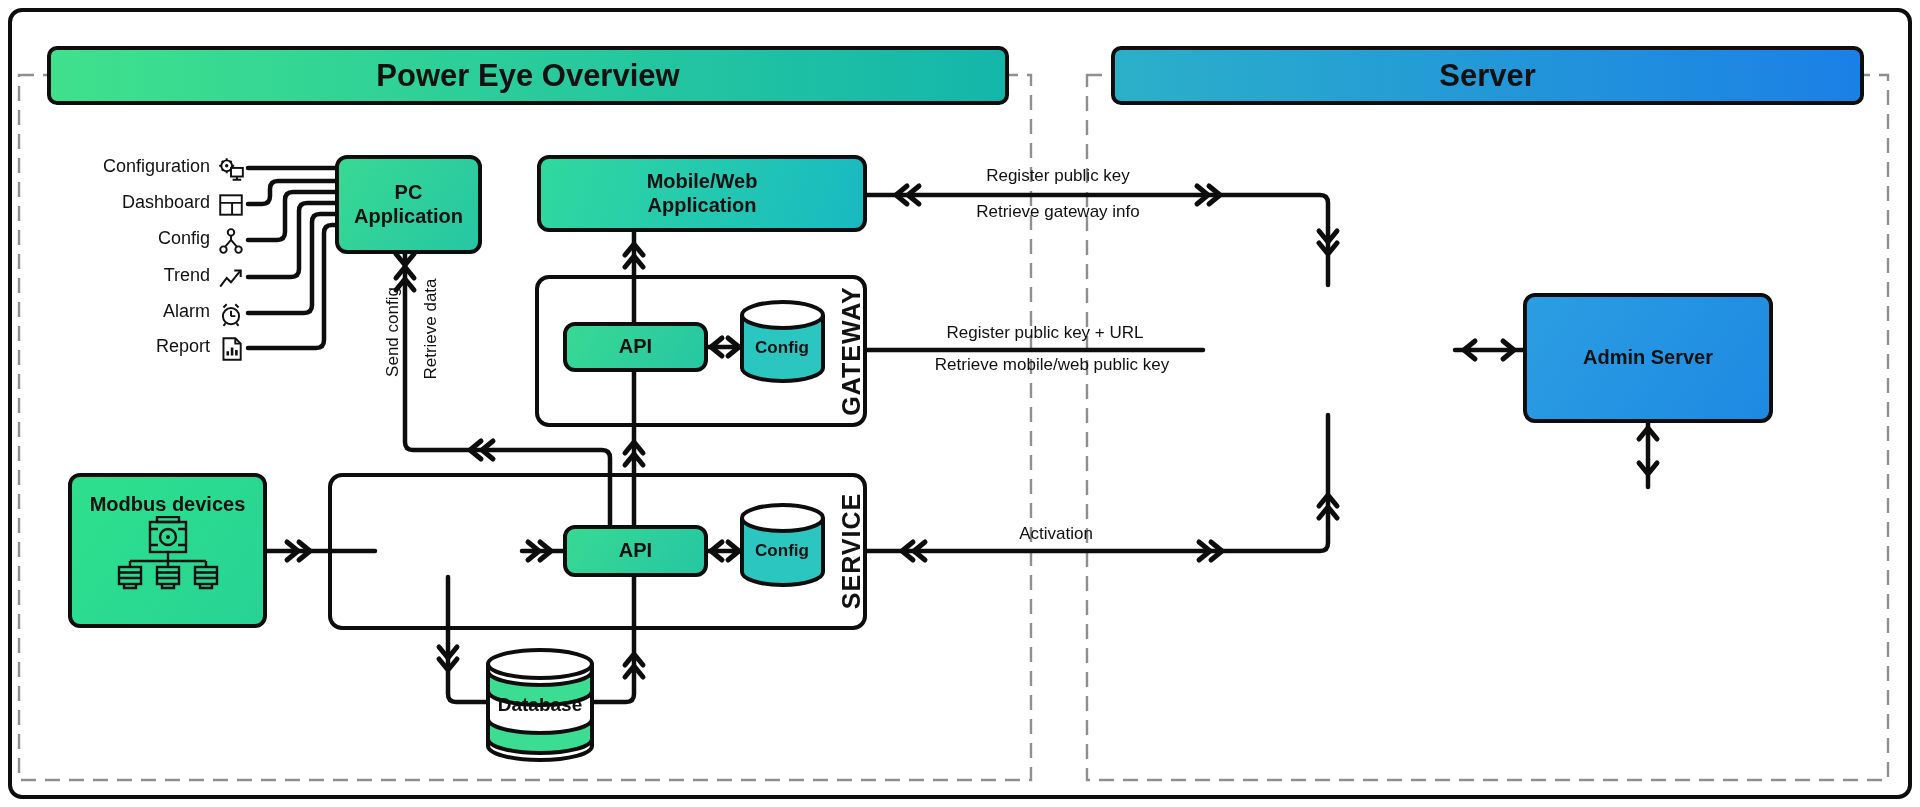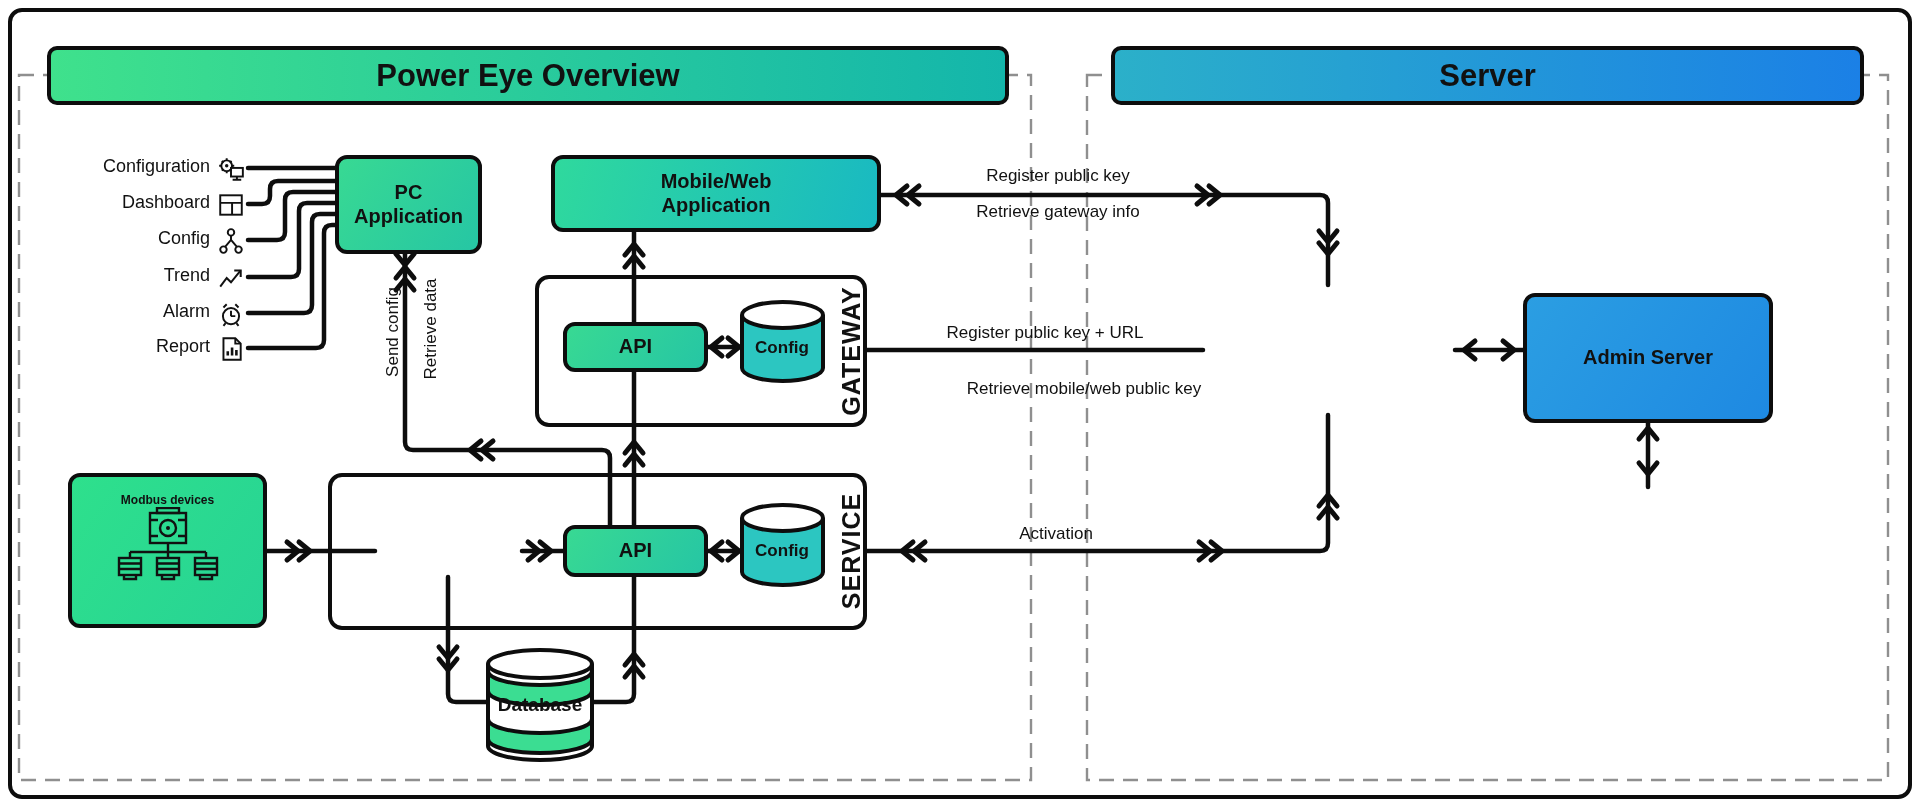--- a/index.html
+++ b/index.html
@@ -10,36 +10,36 @@
   .wires{position:absolute;left:0;top:0;z-index:1;}
   .titlebar{position:absolute;top:33px;height:59px;border:4px solid #0d0d0d;border-radius:10px;
             box-sizing:border-box;display:flex;align-items:center;justify-content:center;
             font-weight:bold;font-size:31px;z-index:3;margin-top:13px;}
   .t1{left:47px;width:962px;background:linear-gradient(90deg,#3fe18c,#14b6ab);}
   .t2{left:1111px;width:753px;background:linear-gradient(90deg,#2bb0c9,#1b80e6);}
   .node{position:absolute;border:4px solid #0d0d0d;border-radius:12px;box-sizing:border-box;
         display:flex;align-items:center;justify-content:center;text-align:center;
         font-weight:bold;font-size:20px;line-height:1.18;white-space:pre-line;z-index:2;}
   .green{background:linear-gradient(125deg,#38d993,#26c6a4);}
-  .greenteal{background:linear-gradient(105deg,#2fd99d,#19b9c2);margin-left:14px;}
+  .greenteal{background:linear-gradient(105deg,#2fd99d,#19b9c2);}
   .brightgreen{background:linear-gradient(125deg,#2ee08c,#27d395);}
   .blue{background:linear-gradient(125deg,#1fb0d8,#1d85e3);}
   .blue2{background:linear-gradient(125deg,#2b9ee2,#1e89e2);}
   .container-box{position:absolute;border:4px solid #0d0d0d;border-radius:14px;box-sizing:border-box;
                  background:transparent;z-index:1;}
   .vlabel{position:absolute;transform:translate(-50%,-50%) rotate(-90deg);white-space:nowrap;z-index:2;}
   .contlabel{font-weight:bold;font-size:25px;letter-spacing:1px;}
   .edgelabel{position:absolute;transform:translate(-50%,-50%);white-space:nowrap;font-size:17px;z-index:2;}
   .edgelabel.rot{transform:translate(-50%,-50%) rotate(-90deg);}
   .cyl-label{position:absolute;transform:translate(-50%,-50%);font-weight:bold;z-index:2;white-space:nowrap;}
   .feature-label{position:absolute;left:40px;width:170px;text-align:right;font-size:18px;z-index:2;}
   .feature-icon{position:absolute;z-index:2;}
   .modbus-inner{position:absolute;left:68px;top:473px;width:199px;height:155px;z-index:2;
                 display:flex;flex-direction:column;align-items:center;}
-  .modbus-inner .mtitle{margin-top:20px;font-weight:bold;font-size:12px;}
+  .modbus-inner .mtitle{margin-top:20px;font-weight:bold;font-size:20px;}
 </style>
 </head>
 <body>
 
 <div class="canvas">
 
   <div class="frame"></div>
 
   <svg class="wires" width="1920" height="807" viewBox="0 0 1920 807">
 
@@ -228,16 +228,16 @@
 
   <div class="cyl-label" style="left:782px;top:348px;font-size:17px;">Config</div>
   <div class="cyl-label" style="left:782px;top:551px;font-size:17px;">Config</div>
   <div class="cyl-label" style="left:540px;top:705px;font-size:19px;">Database</div>
 
   <div class="edgelabel rot" style="left:393px;top:332px;">Send config</div>
   <div class="edgelabel rot" style="left:431px;top:329px;">Retrieve data</div>
   <div class="edgelabel" style="left:1058px;top:176px;">Register public key</div>
   <div class="edgelabel" style="left:1058px;top:212px;">Retrieve gateway info</div>
   <div class="edgelabel" style="left:1045px;top:333px;">Register public key + URL</div>
-  <div class="edgelabel" style="left:1052px;top:389px;margin-left:32px;">Retrieve mobile/web public key</div>
+  <div class="edgelabel" style="left:1052px;top:365px;">Retrieve mobile/web public key</div>
   <div class="edgelabel" style="left:1056px;top:534px;">Activation</div>
 
 </div>
 
 </body></html>

